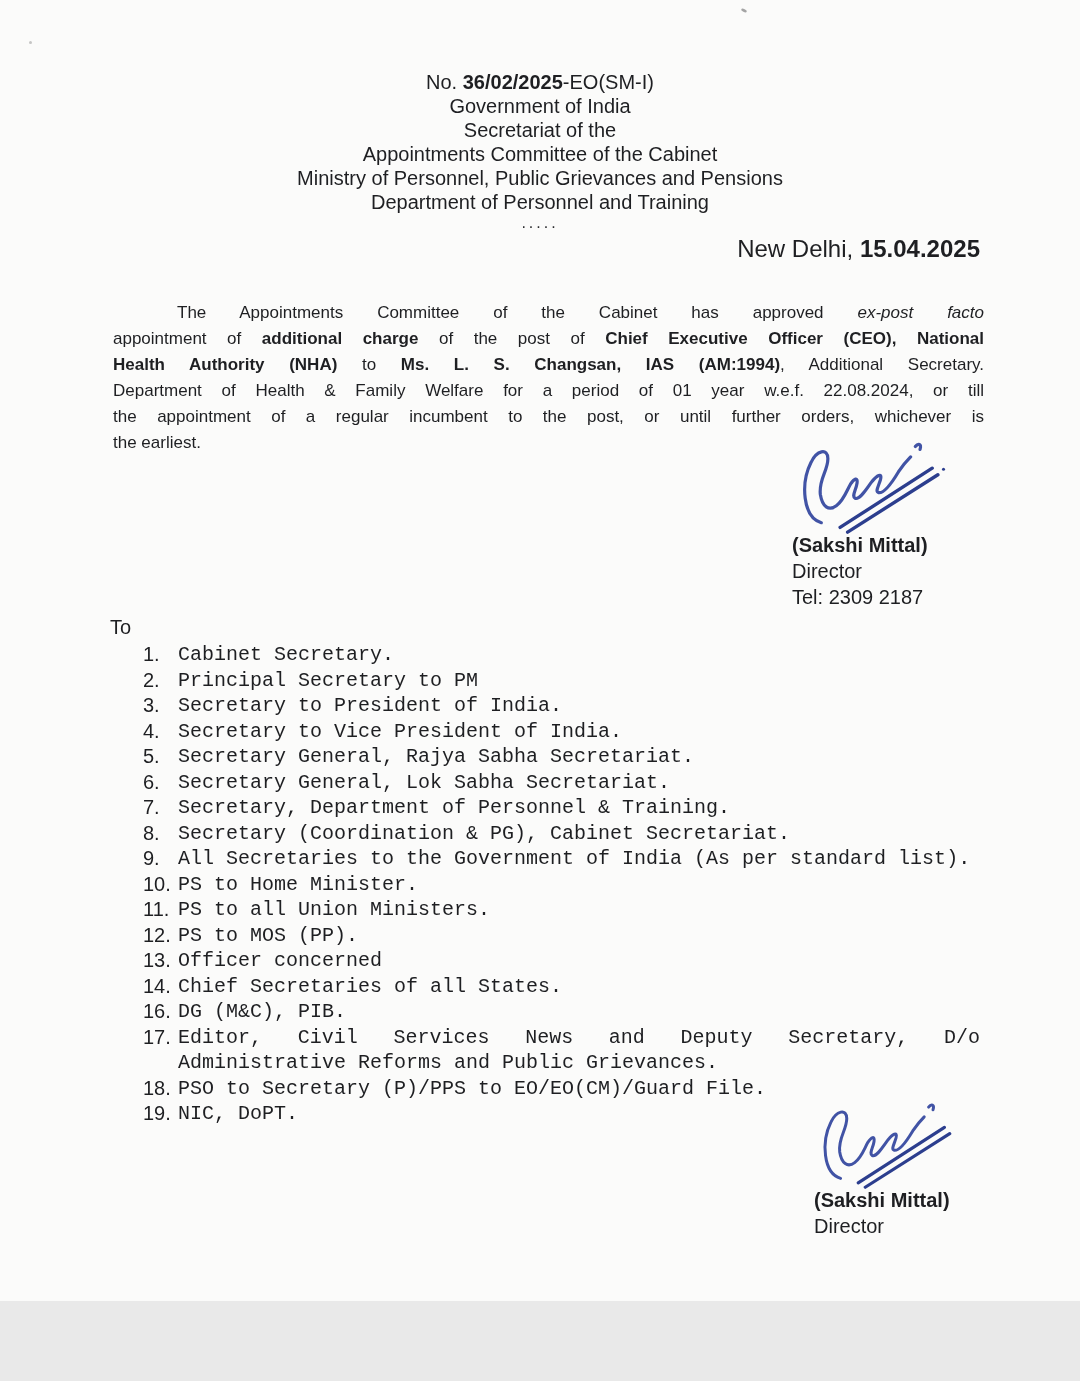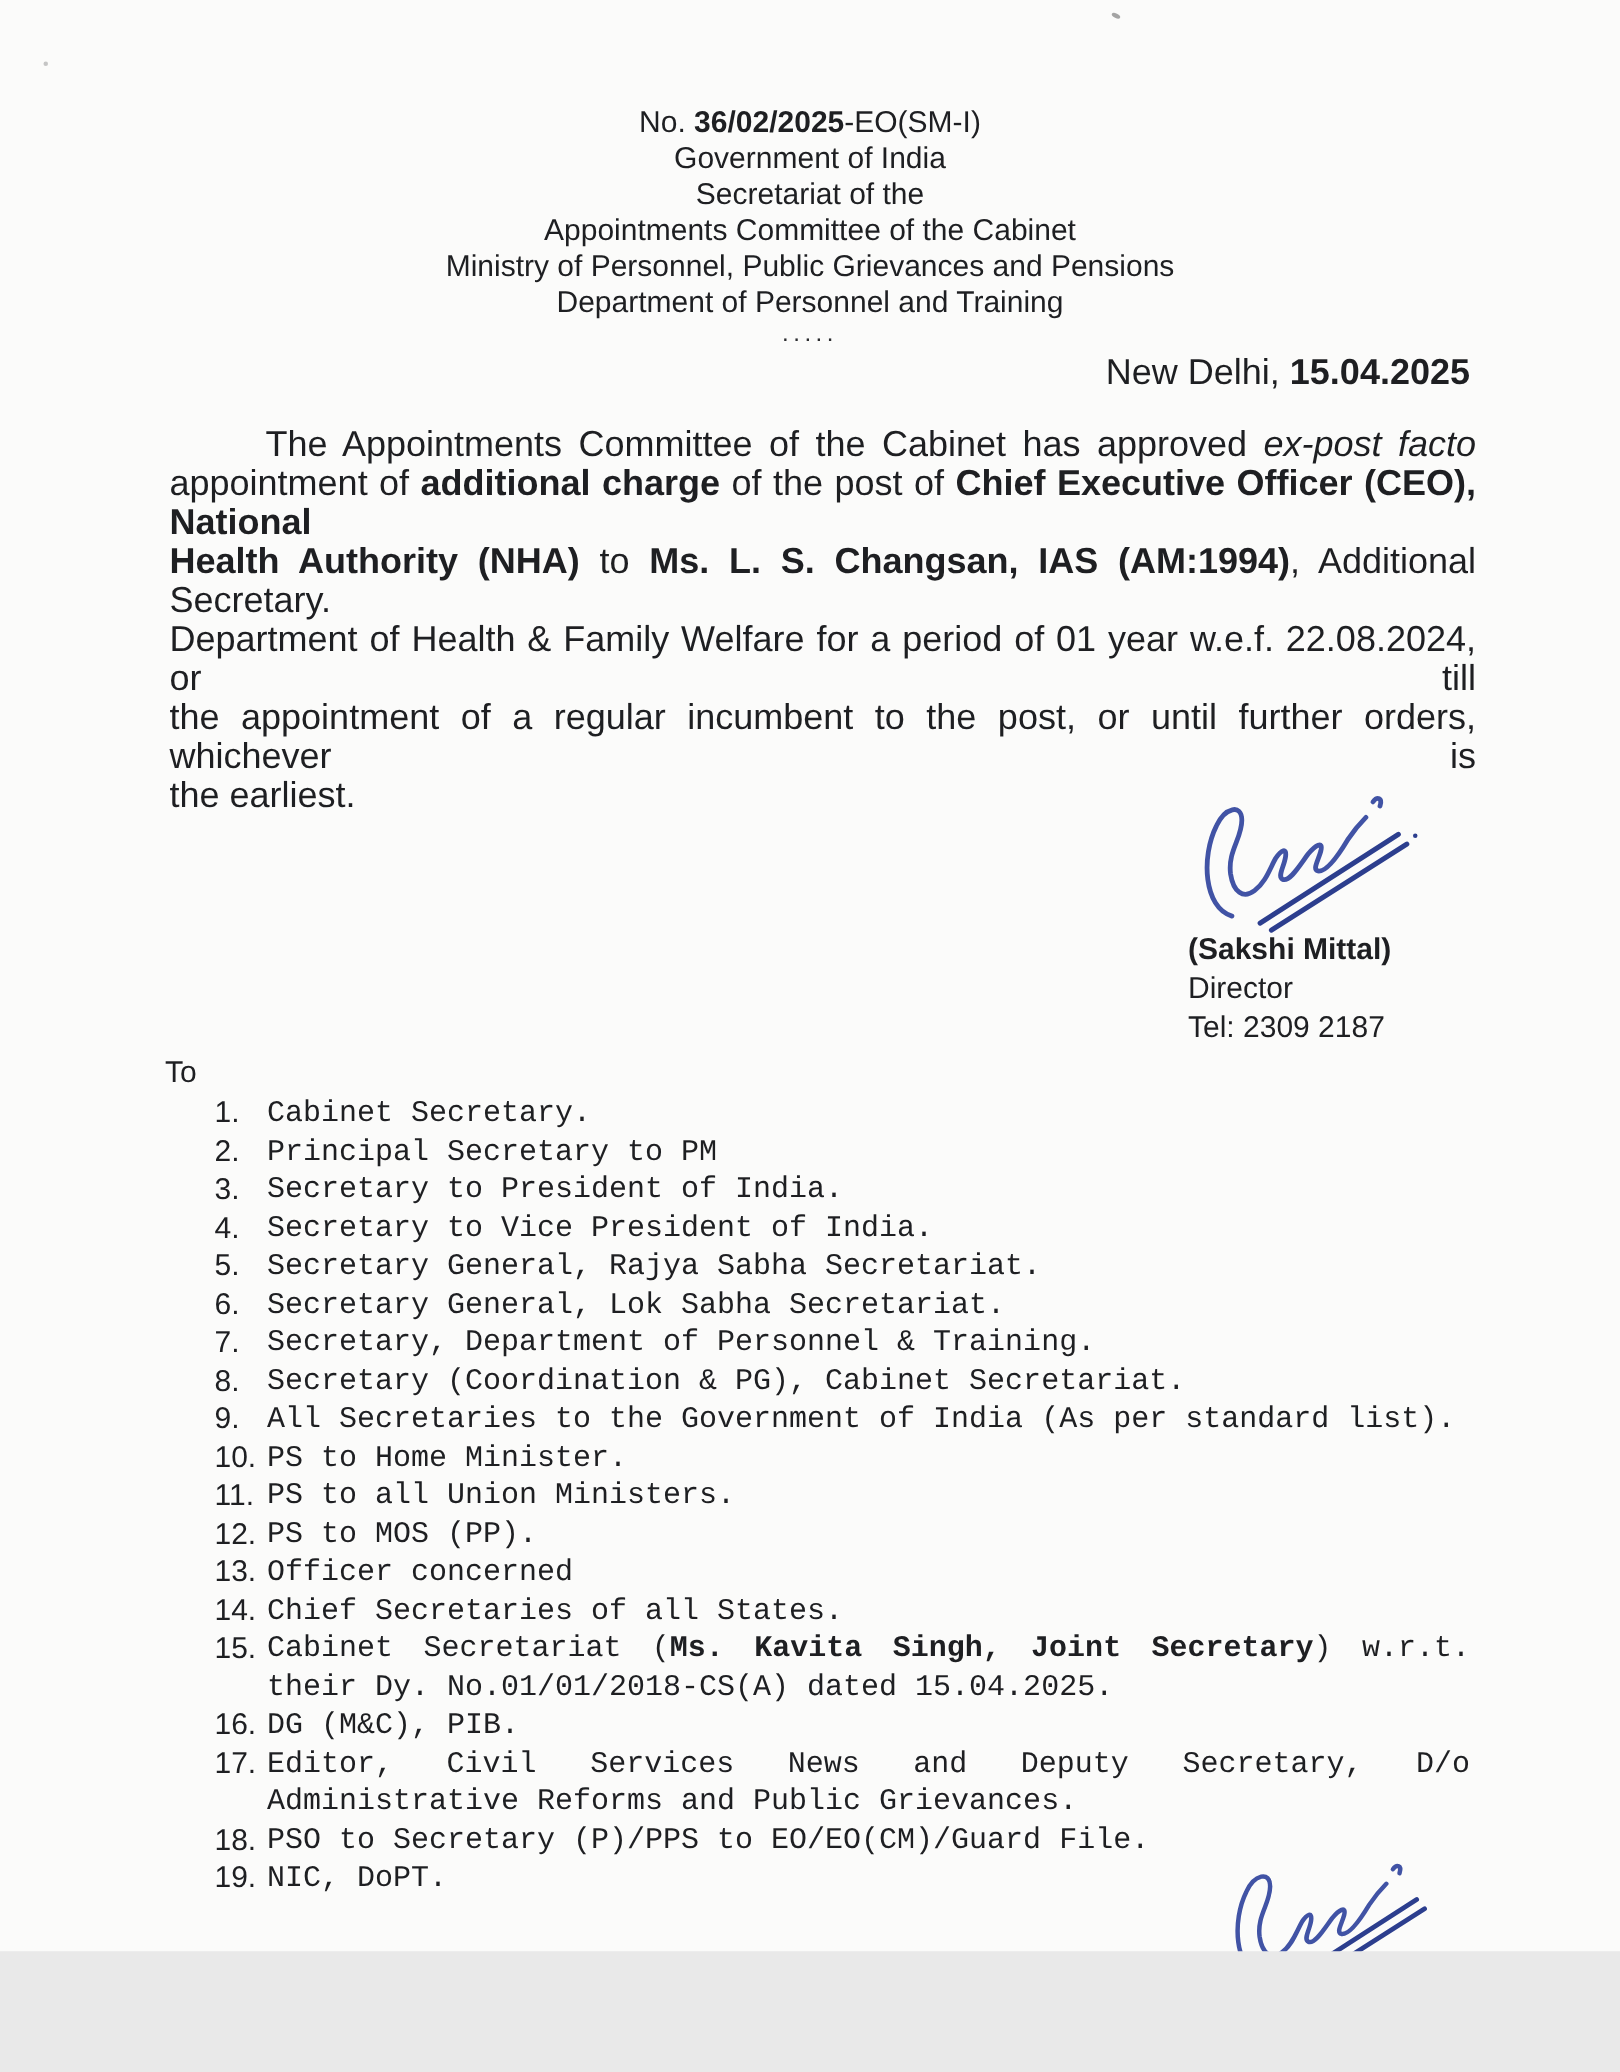--- a/index.html
+++ b/index.html
@@ -13,21 +13,21 @@
   i{font-style:italic;}
 
   
   .hdr{padding-top:70px;text-align:center;font-size:20px;line-height:24px;}
   .dots{font-size:16px;line-height:15px;letter-spacing:3px;margin-top:1px;color:#2a2b2e;}
 
   
   .dateline{text-align:right;padding-right:100px;font-size:24px;line-height:26px;margin-top:6px;padding-left:12px;}
 
   
-  .para{margin:22px 96px 0 113px;font-size:24px;line-height:26px;}
+  .para{margin:38px 96px 0 113px;font-size:17px;line-height:26px;}
   .pl{text-align:justify;text-align-last:justify;}
   .pl.indent{text-indent:64px;}
   .pl.last{text-align:left;text-align-last:left;}
 
   
   .sigwrap{display:flex;justify-content:flex-end;}
   .sigwrap.top{padding-right:126px;margin-top:-16px;}
   .sigwrap.bottom{padding-right:116px;margin-top:-26px;}
   .sig{text-align:left;font-size:20px;line-height:26px;}
   .sig svg{display:block;margin:0 auto -2px auto;}
@@ -149,24 +149,20 @@
       </div>
     <div class="row">
         <span class="num">13.</span>
         <span class="txt">Officer concerned</span>
       </div>
     <div class="row">
         <span class="num">14.</span>
         <span class="txt">Chief Secretaries of all States.</span>
       </div>
     <div class="row">
-        <span class="num">15.</span>
-        <span class="txt"><span>Cabinet Secretariat (</span><b>Ms. Kavita Singh, Joint Secretary</b><span>) w.r.t. their Dy. No.01/01/2018-CS(A) dated 15.04.2025.</span></span>
-      </div>
-    <div class="row">
         <span class="num">16.</span>
         <span class="txt">DG (M&amp;C), PIB.</span>
       </div>
     <div class="row">
         <span class="num">17.</span>
         <span class="txt">Editor, Civil Services News and Deputy Secretary, D/o Administrative Reforms and Public Grievances.</span>
       </div>
     <div class="row">
         <span class="num">18.</span>
         <span class="txt">PSO to Secretary (P)/PPS to EO/EO(CM)/Guard File.</span>

